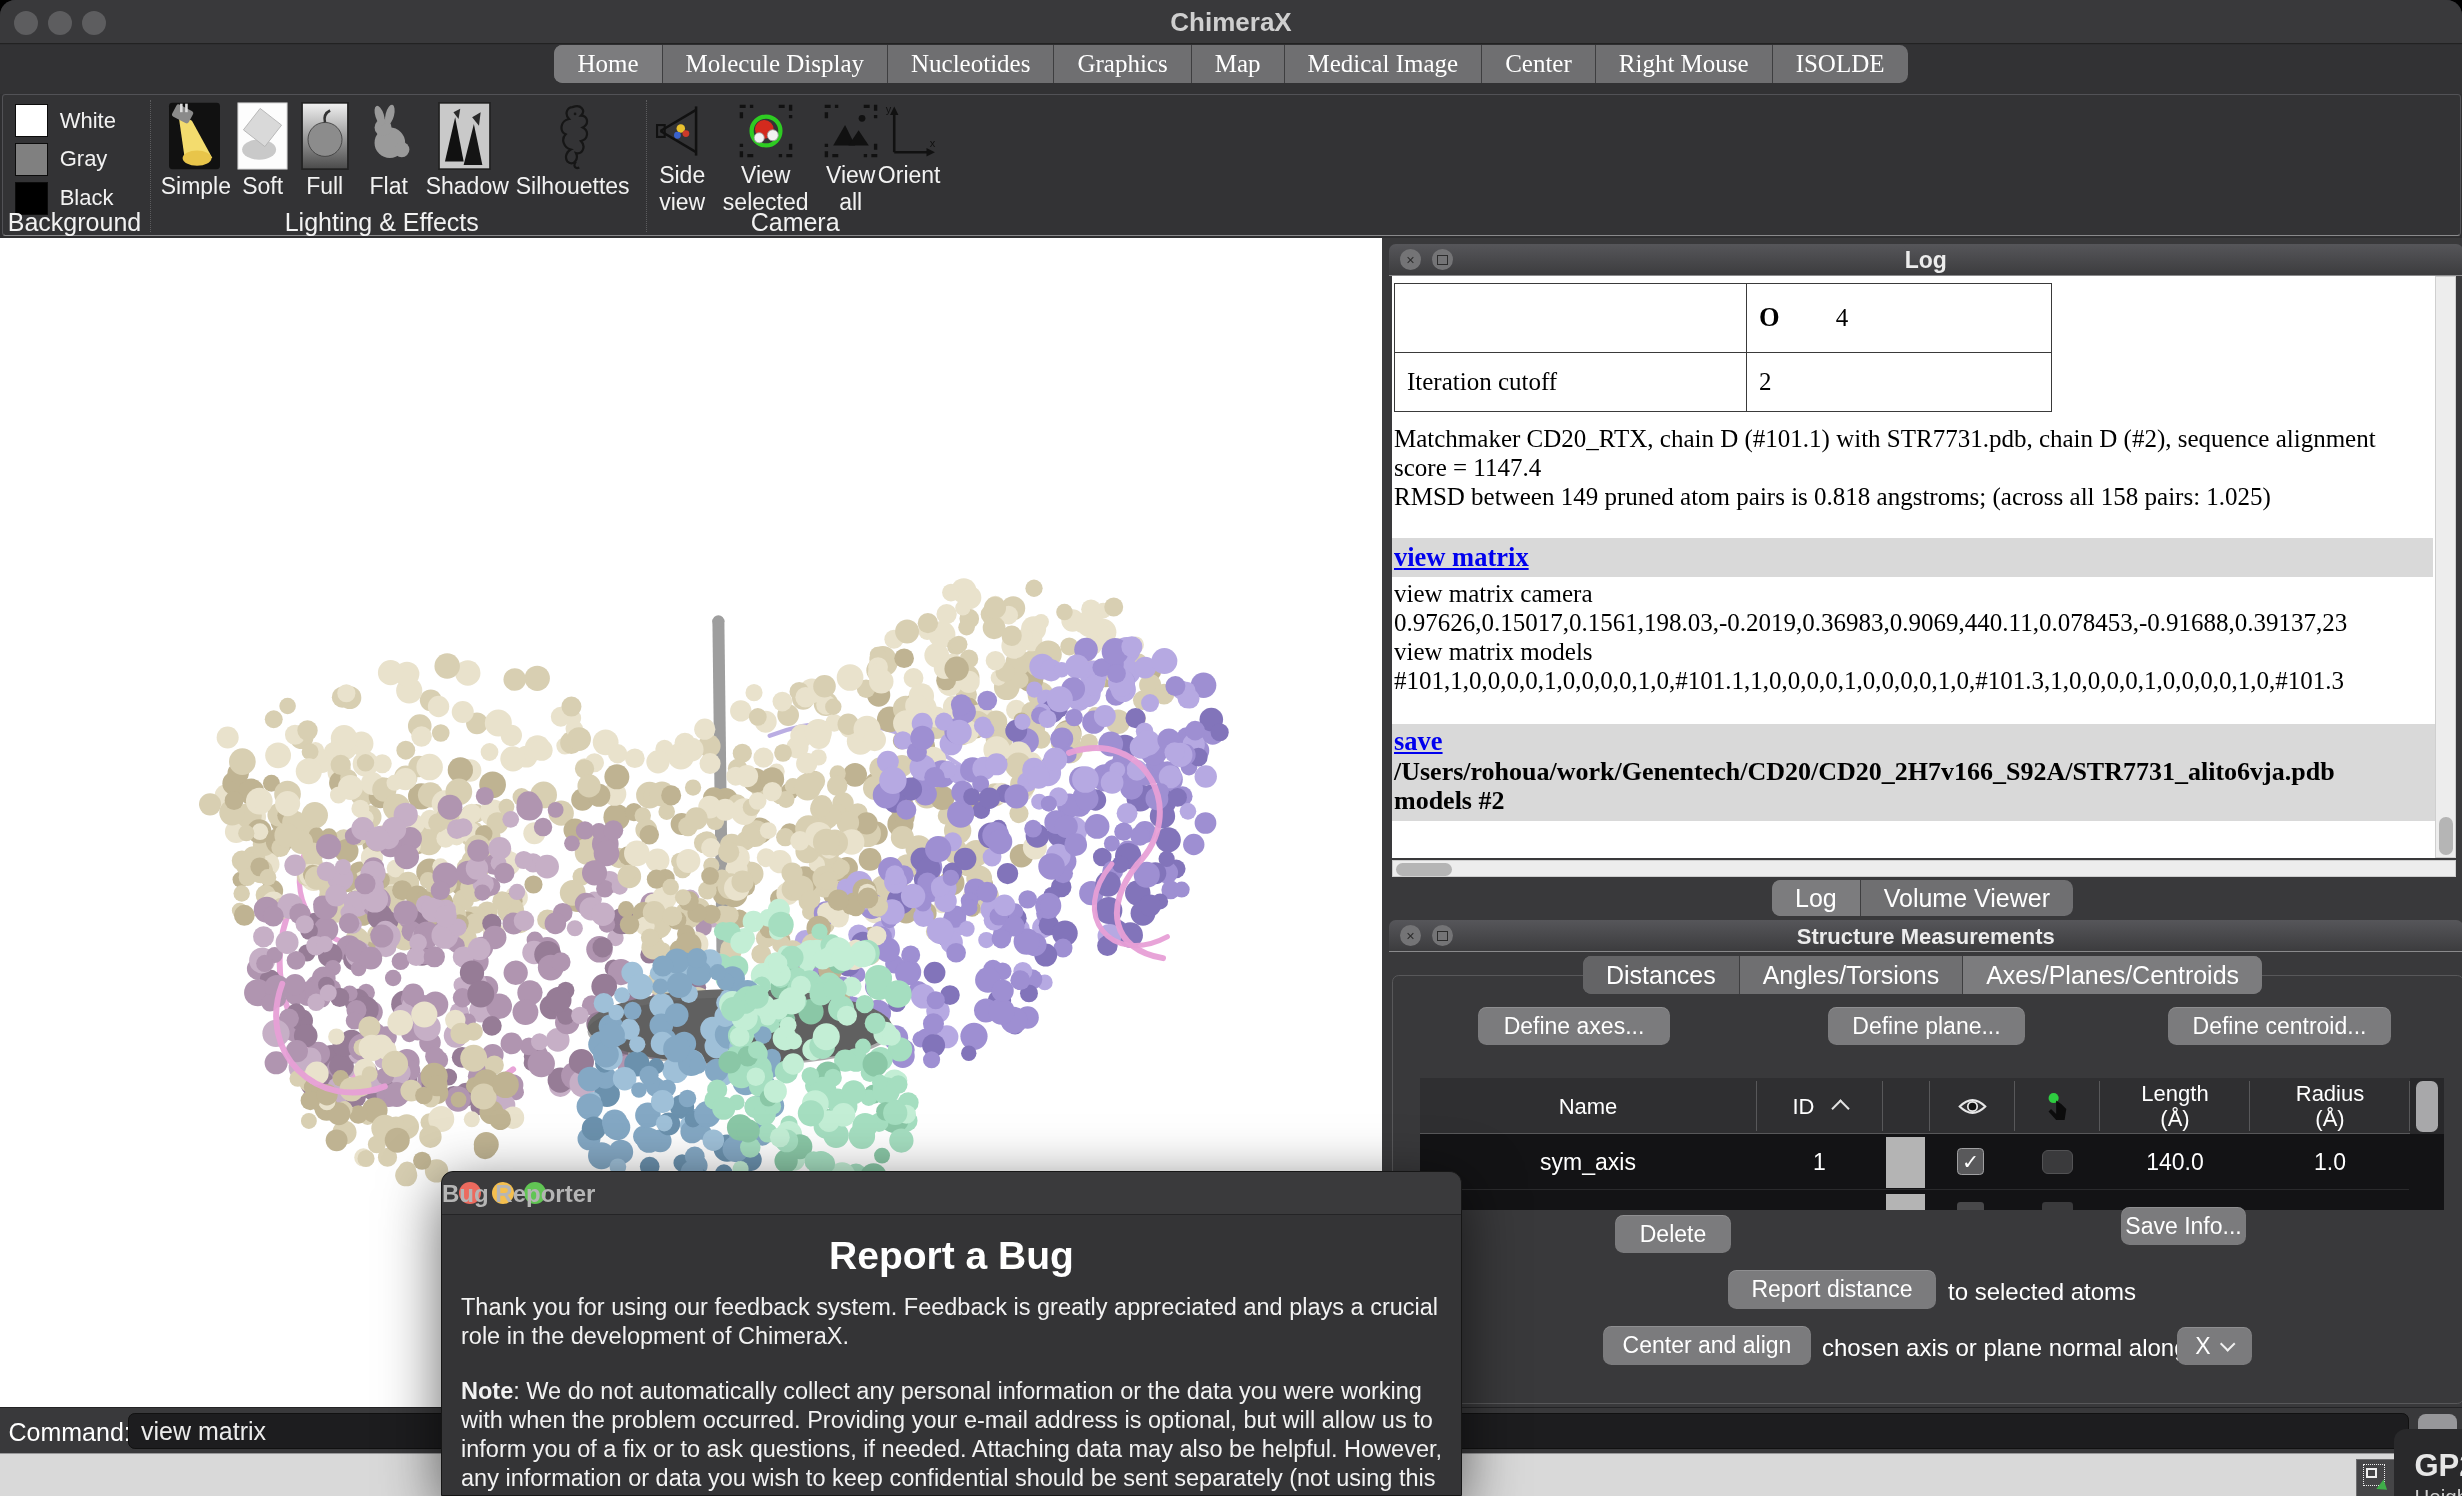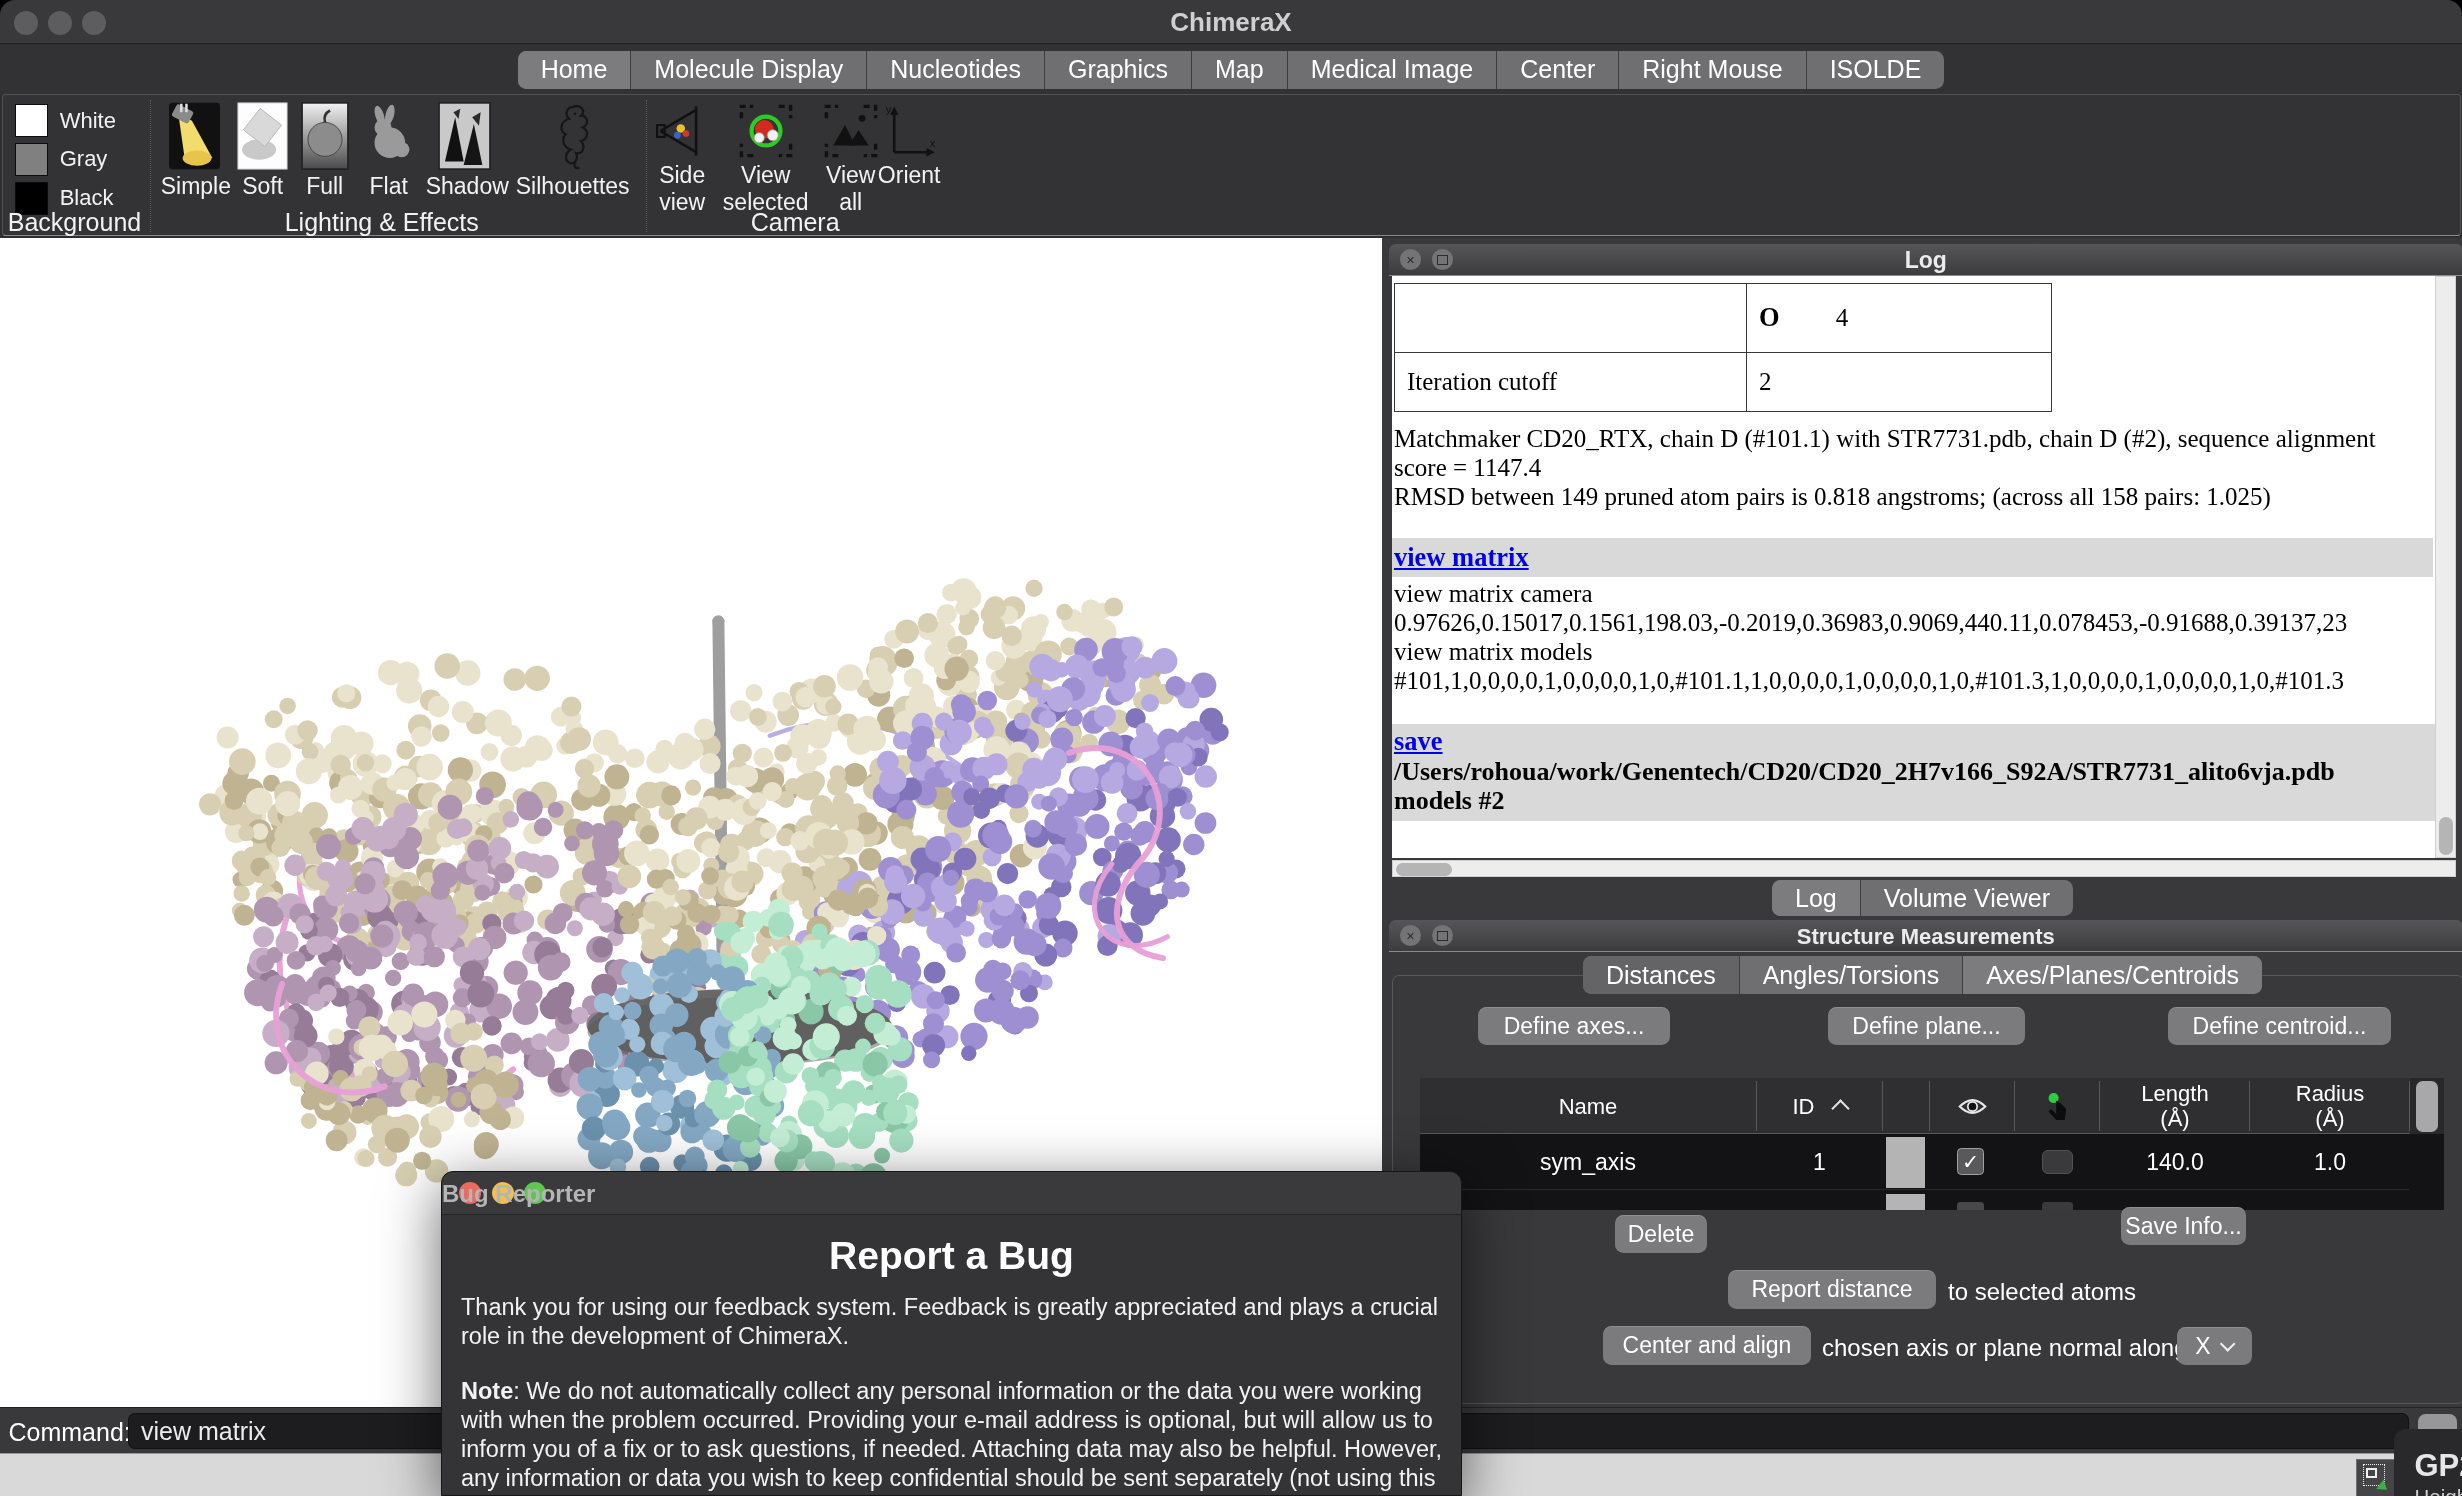--- a/index.html
+++ b/index.html
@@ -63,21 +63,21 @@
 
   <div class="a win" style="left:0;top:0;width:2462px;height:1496px;">
 
     <div class="a titlebar" style="left:0;top:0;width:2462px;height:44px;">
       <div class="a tl" style="left:13.7px;top:11px;width:24px;height:24px;background:#5d5d5f;"></div>
       <div class="a tl" style="left:48px;top:11px;width:24px;height:24px;background:#5d5d5f;"></div>
       <div class="a tl" style="left:82px;top:11px;width:24px;height:24px;background:#5d5d5f;"></div>
       <div class="a wtitle" style="left:0;top:0;width:2462px;height:44px;">ChimeraX</div>
     </div>
 
-    <div class="a" style="left:0;top:45px;width:2462px;height:49px;background:#323234;display:flex;justify-content:center;align-items:center;">
+    <div class="a" style="left:0;top:45px;width:2462px;height:49px;background:#323234;display:flex;justify-content:center;align-items:flex-start;font-family:Liberation Serif, serif;">
       <div class="tabgroup" style="height:38px;">
         <div class="tab sel">Home</div>
         <div class="tab">Molecule Display</div>
         <div class="tab">Nucleotides</div>
         <div class="tab">Graphics</div>
         <div class="tab">Map</div>
         <div class="tab">Medical Image</div>
         <div class="tab">Center</div>
         <div class="tab">Right Mouse</div>
         <div class="tab">ISOLDE</div>
@@ -2144,21 +2144,21 @@
           <div class="a tcell" style="left:830px;top:0;width:160px;height:55px;">1.0</div>
         </div>
 
         <div class="a trow" style="left:0;top:114px;width:989px;height:18px;">
           <div class="a" style="left:466px;top:1.7px;width:39px;height:16.2px;background:#b4b4b4;"></div>
           <div class="a" style="left:537px;top:10.3px;width:27px;height:7.7px;background:#48484a;border-radius:3.4px 3.4px 0 0;"></div>
           <div class="a" style="left:622px;top:10.3px;width:31px;height:7.7px;background:#3a3a3c;border-radius:3.4px 3.4px 0 0;"></div>
         </div>
       </div>
 
-      <div class="a button" style="left:233px;top:977px;width:92px;height:38px;">Delete</div>
+      <div class="a button" style="left:233px;top:977px;width:116px;height:38px;">Delete</div>
       <div class="a button" style="left:739px;top:969px;width:125px;height:38px;">Save Info...</div>
 
       <div class="a button" style="left:346px;top:1032px;width:208px;height:39px;">Report distance</div>
       <div class="a whitetext" style="left:566px;top:1040px;">to selected atoms</div>
 
       <div class="a button" style="left:221px;top:1088px;width:208px;height:39px;">Center and align</div>
       <div class="a whitetext" style="left:440px;top:1096px;">chosen axis or plane normal along</div>
       <div class="a button" style="left:795px;top:1089px;width:75px;height:38px;gap:12px;">
         <span>X</span>
         <span class="chevdn" style="margin-top:-5.1px;"></span>

